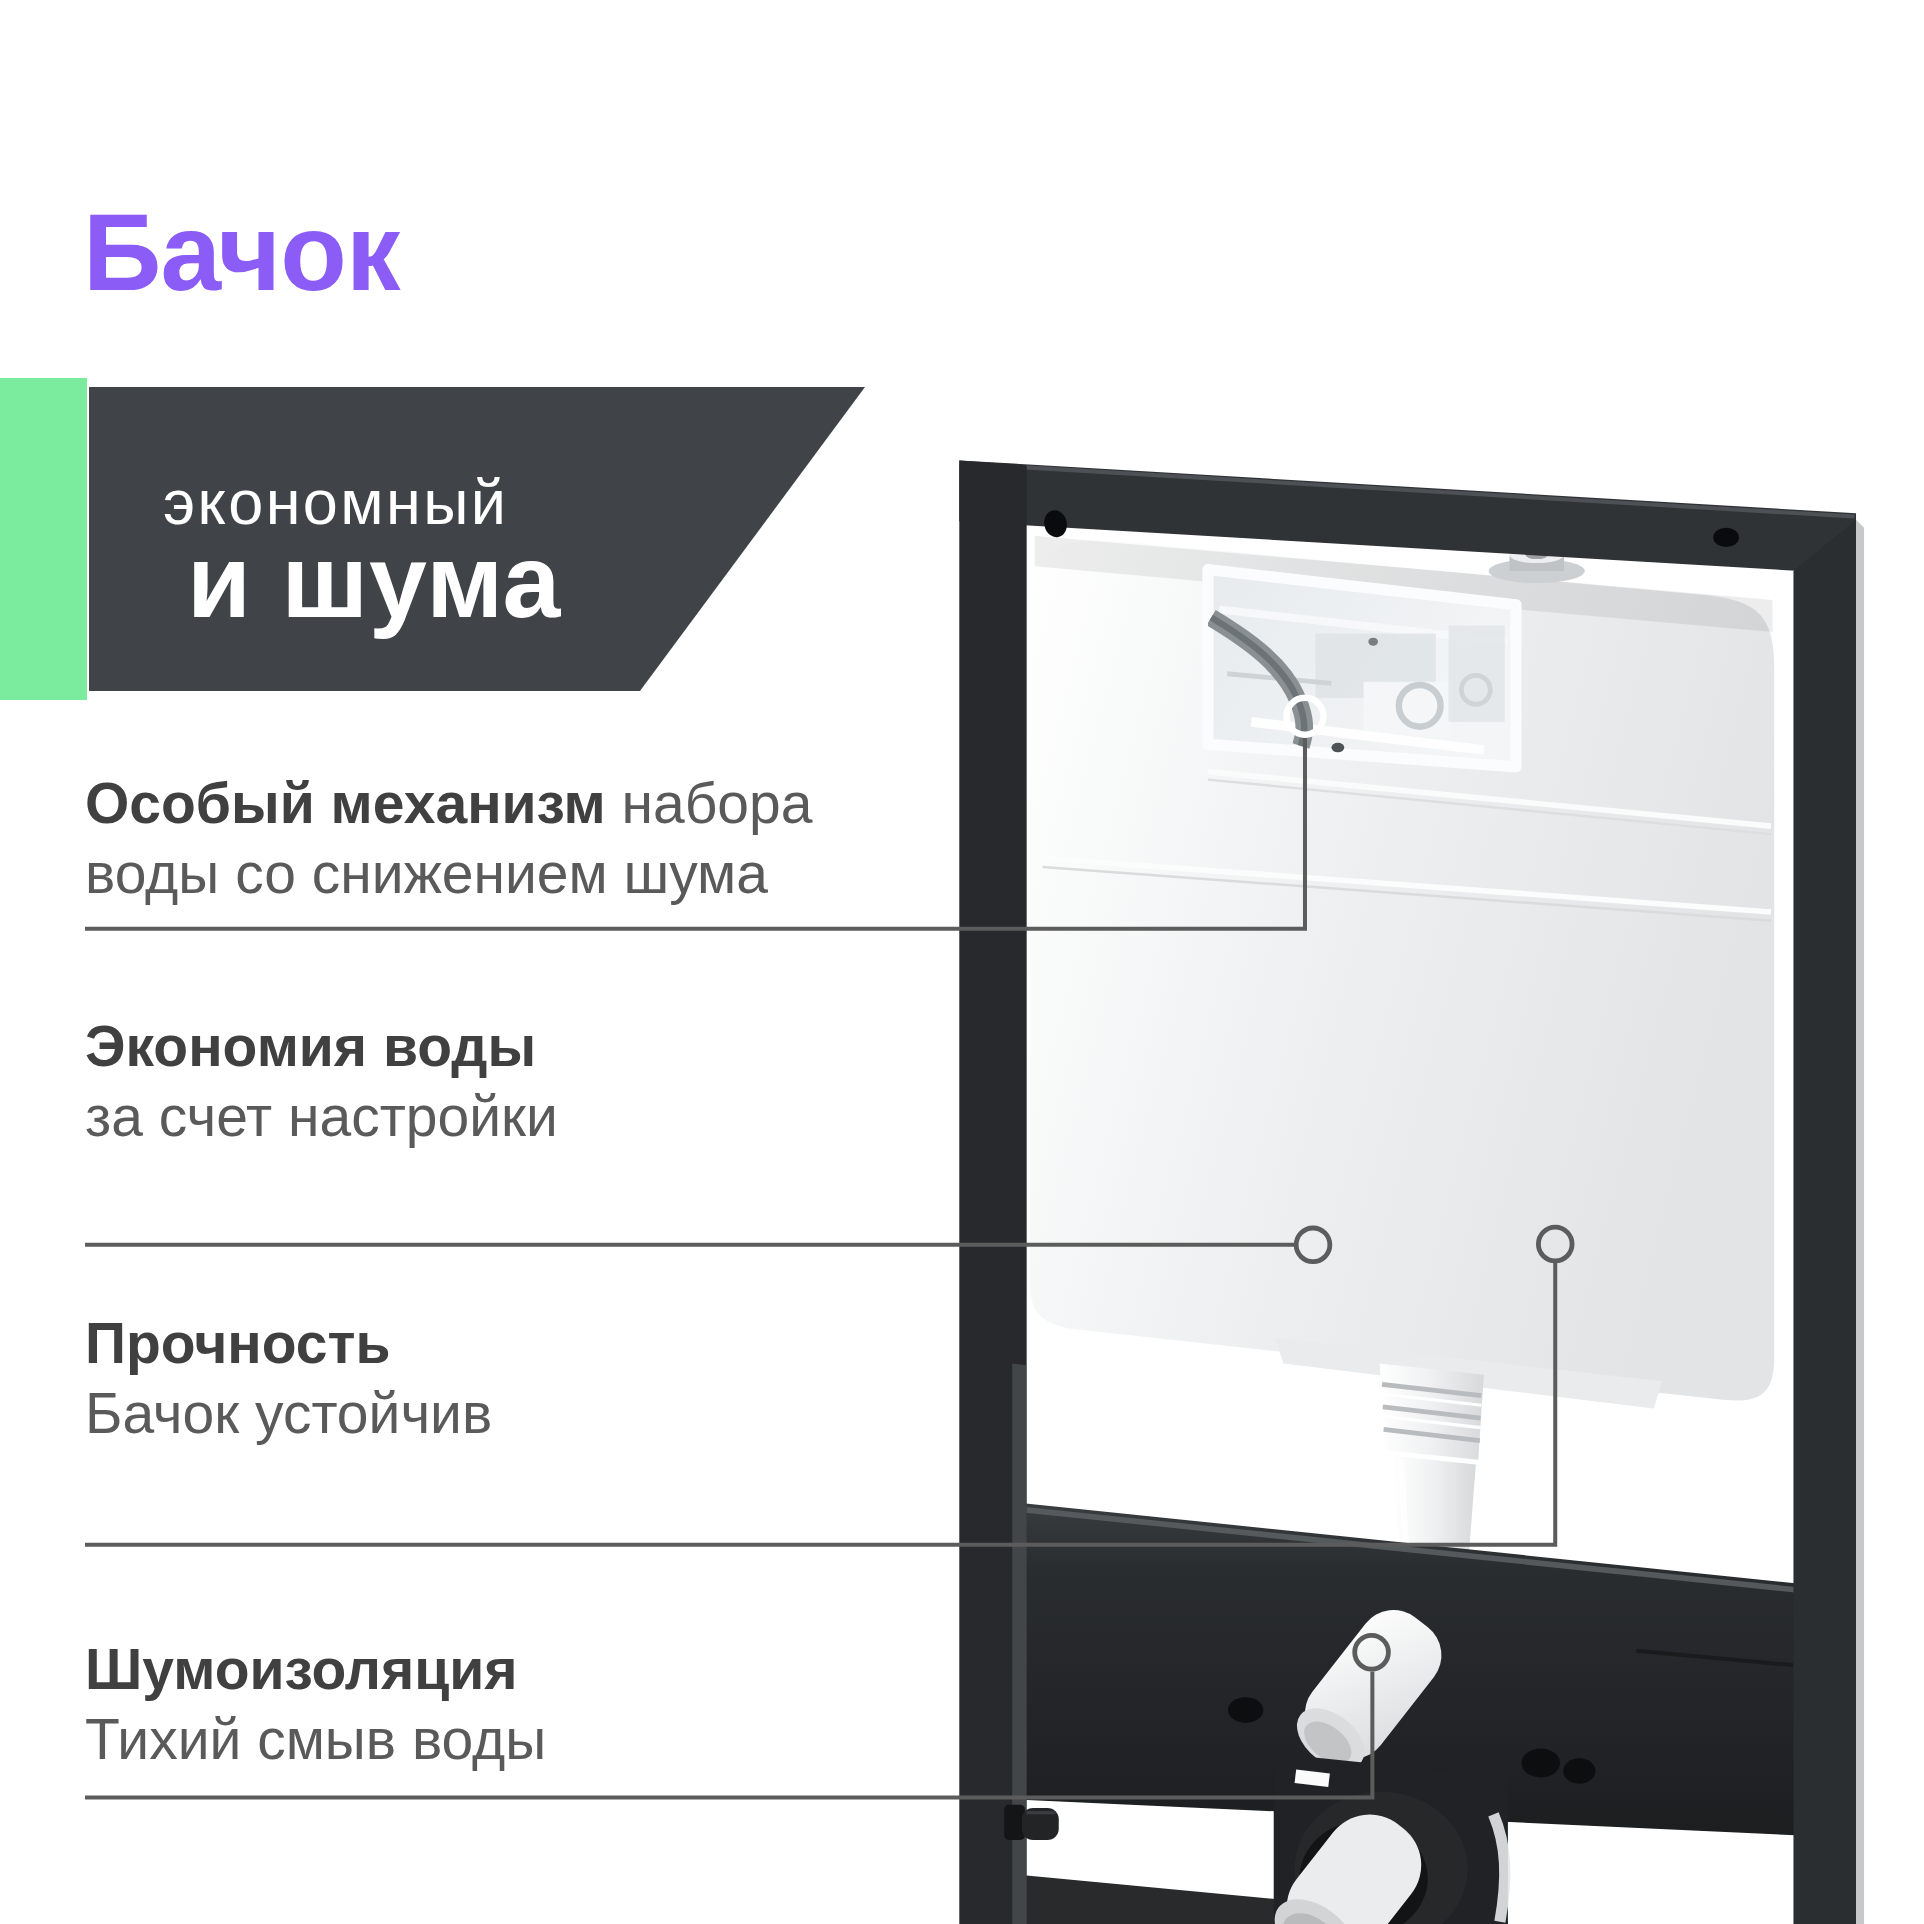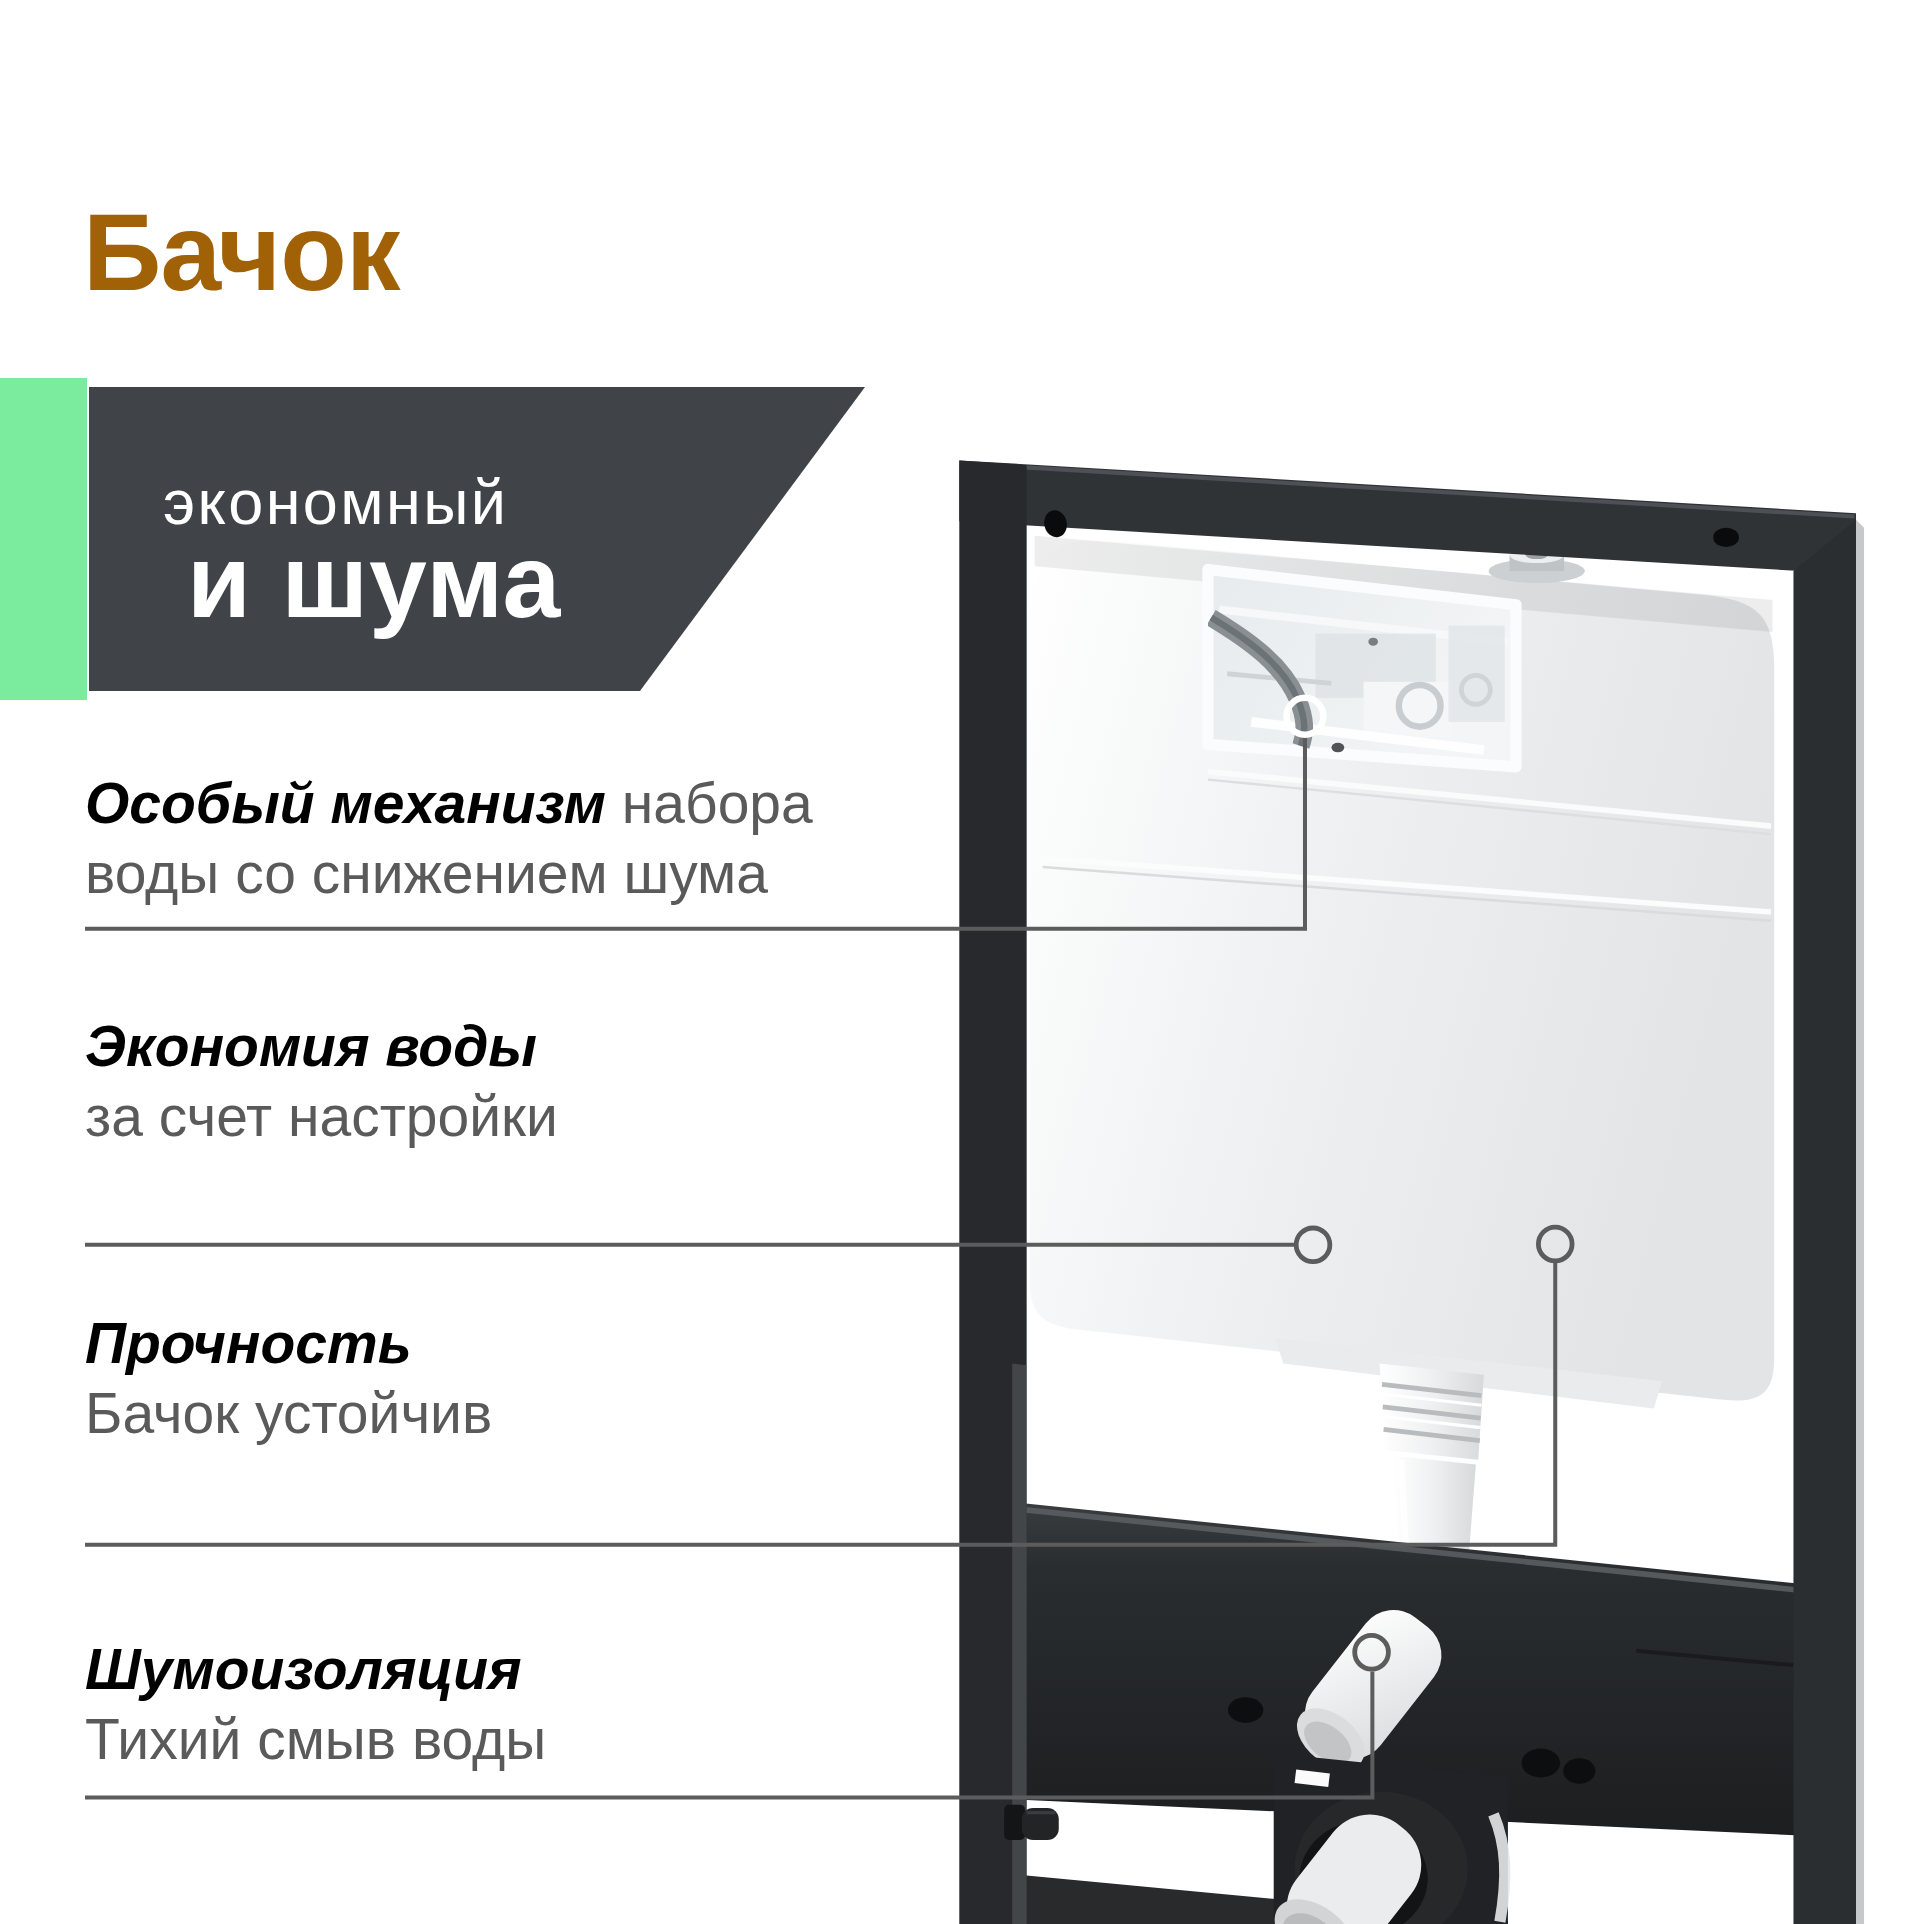--- a/index.html
+++ b/index.html
@@ -6,21 +6,21 @@
   body{
     width:1925px;height:1925px;position:relative;overflow:hidden;
     background:#ffffff;
     font-family:"Liberation Sans","DejaVu Sans",sans-serif;
   }
   .abs{position:absolute;}
 
   
   .page-title{
     left:83px;top:189px;
-    font-size:109px;font-weight:700;color:#a16207;letter-spacing:-0.8px;
+    font-size:109px;font-weight:700;color:#8b5cf6;letter-spacing:-0.8px;
   }
 
   
   .banner-accent{
     left:0;top:378px;width:87px;height:322px;
     background:var(--accent,#7bec9e);
   }
   .banner-panel{
     left:89px;top:387px;width:776px;height:304px;
     background:var(--panel,#404347);
@@ -33,21 +33,21 @@
   }
   .banner-line2{
     left:98px;top:135px;
     font-size:104px;font-weight:700;letter-spacing:0.8px;
   }
 
   
   .feat{left:85px;font-size:57px;line-height:70px;color:#5a5a5a;}
   .feat p{margin:0;}
   .feat p:empty{display:none;}
-  .feat b{font-weight:700;color:#000000;font-style:italic;}
+  .feat b{font-weight:700;color:#404040;}
   .feat-1{top:768px;}
   .feat-2{top:1011px;}
   .feat-3{top:1308px;}
   .feat-4{top:1634px;}
 
   
   .photo-svg{left:0;top:0;width:1925px;height:1925px;}
   .callout-line{stroke:var(--line-color,#5c5c5c);stroke-width:5;fill:none;}
   .callout-ring{stroke:var(--ring-color,#5c5c5c);stroke-width:6;fill:none;}
   .callout-ring-white{stroke:var(--ring-hl,#ffffff);stroke-width:8;fill:none;}

